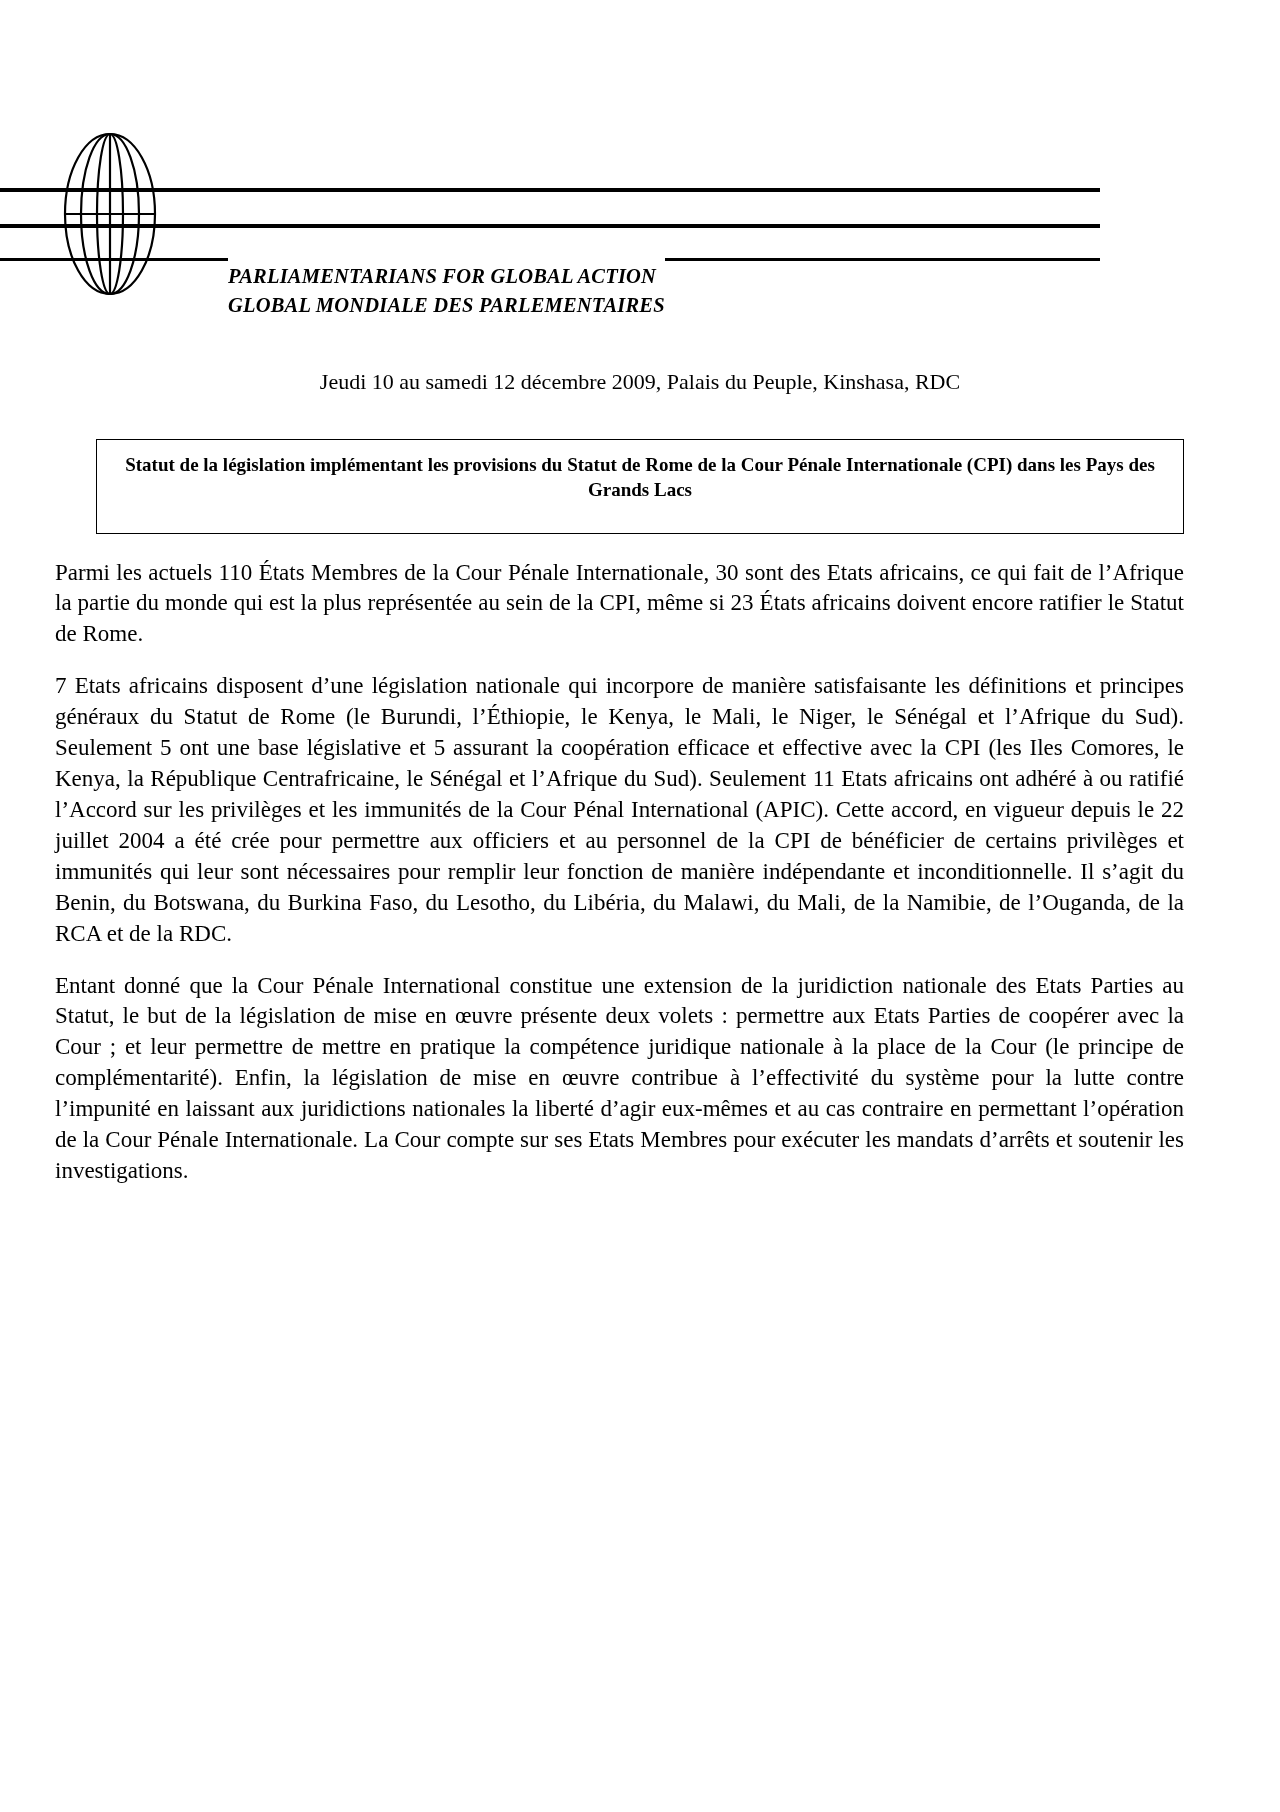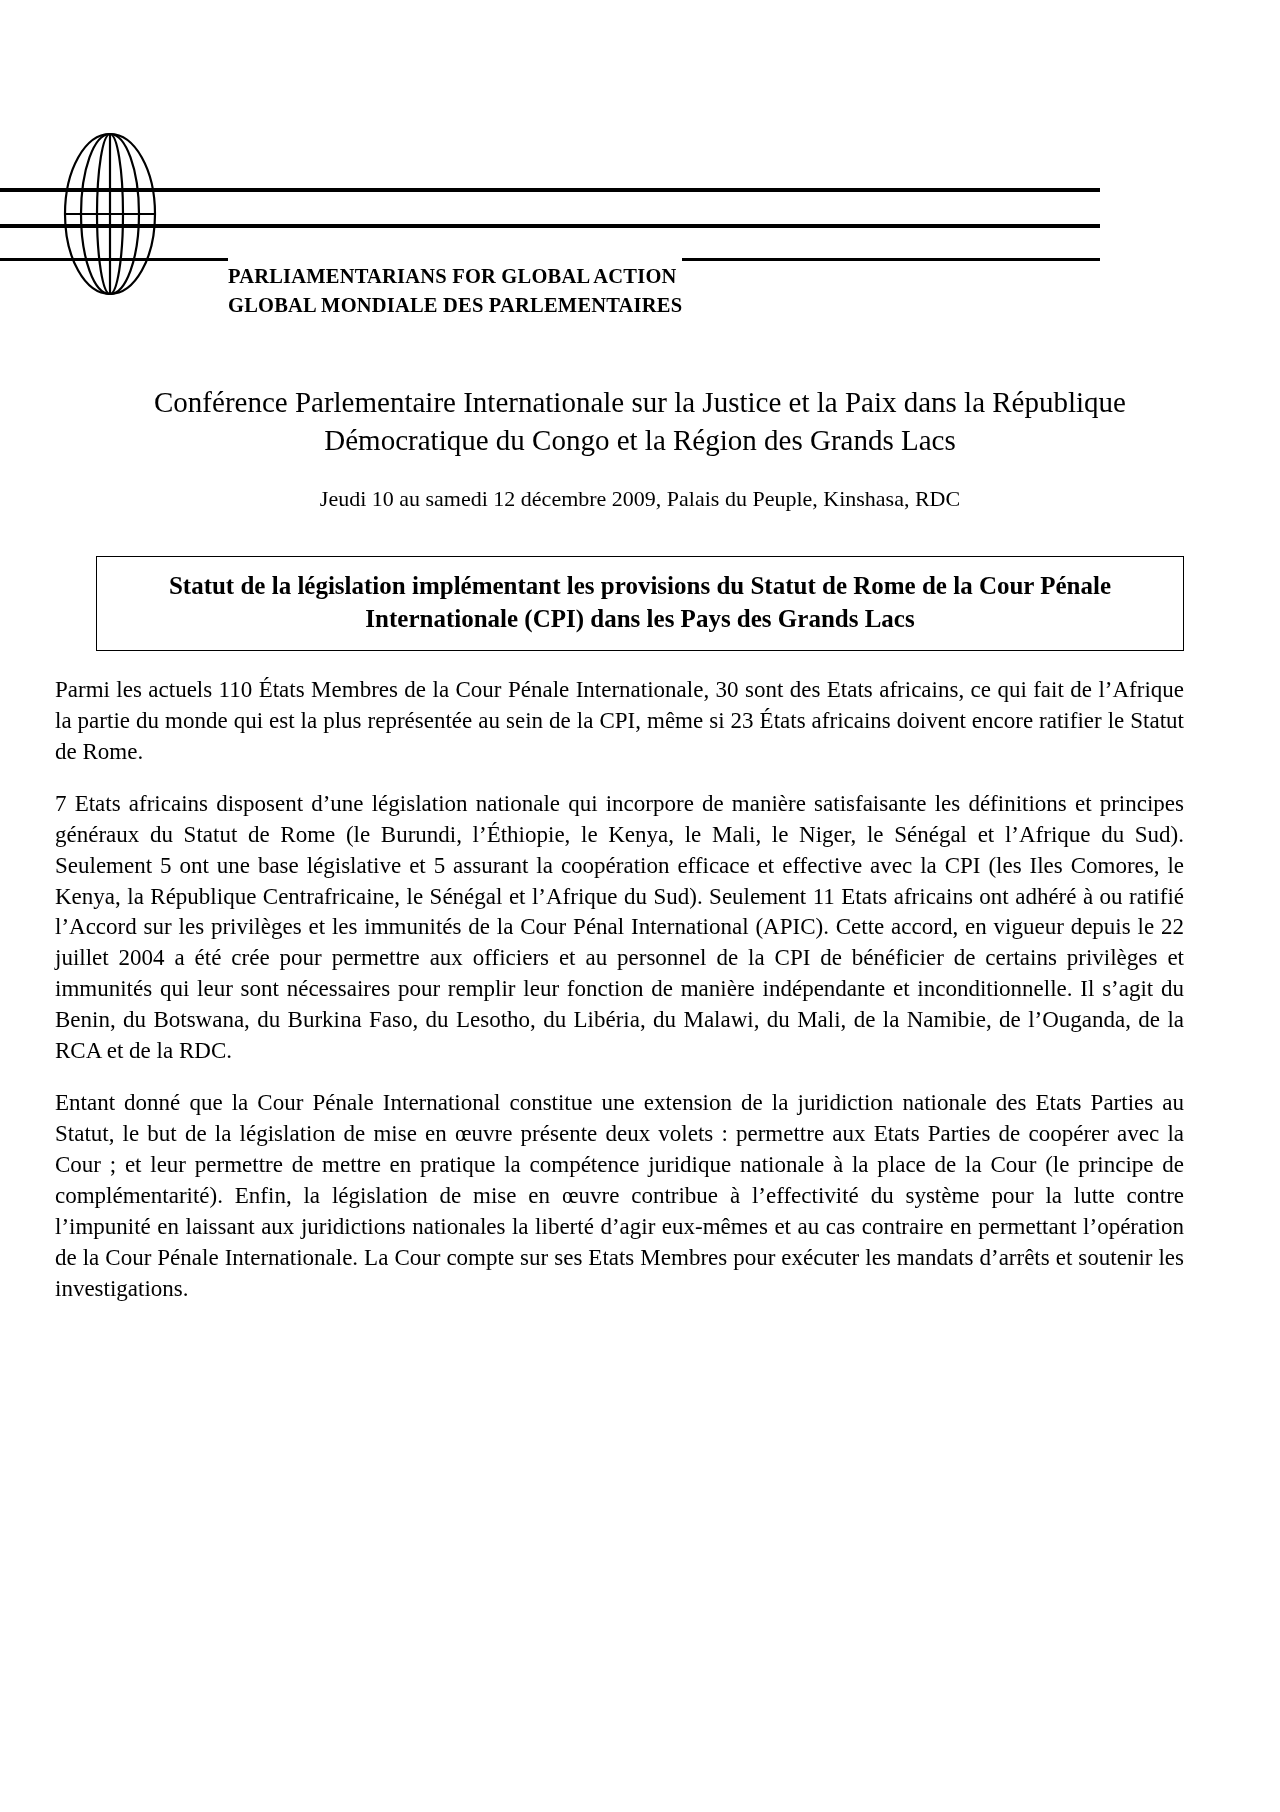--- a/index.html
+++ b/index.html
@@ -65,20 +65,21 @@
     background: #ffffff;
     padding-top: 4px;
   }
   .org-name {
     font-family: "Liberation Serif", "DejaVu Serif", serif;
     font-weight: bold;
     font-size: 20.5px;
     letter-spacing: 0.2px;
     line-height: 1.42;
     white-space: nowrap;
+    font-style: italic;
   }
 
   
   .conf-title {
     margin: 42px 118px 0 118px;
     text-align: center;
     font-size: 29px;
     line-height: 1.30;
     font-weight: normal;
   }
@@ -87,24 +88,24 @@
     text-align: center;
     font-size: 22px;
     line-height: 1.3;
     font-weight: normal;
   }
 
   
   .subject-box {
     margin: 42px 96px 0 96px;
     border: 1.5px solid #000;
-    padding: 12px 18px 14px 18px;
+    padding: 12px 18px 30px 18px;
     text-align: center;
     font-weight: bold;
-    font-size: 25px;
+    font-size: 19px;
     line-height: 1.34;
   }
 
   
   .body-copy {
     margin: 24px 96px 0 55px;
   }
   .para {
     text-align: justify;
     font-size: 23px;
@@ -137,21 +138,20 @@
         </g>
       </svg>
     </div>
 
     <div class="org-names">
       <div class="org-name">PARLIAMENTARIANS FOR GLOBAL ACTION</div>
       <div class="org-name">GLOBAL MONDIALE DES PARLEMENTAIRES</div>
     </div>
   </div>
 
-  <div class="conf-title">Conférence Parlementaire Internationale sur la Justice et la Paix dans la République Démocratique du Congo et la Région des Grands Lacs</div>
 
   <div class="conf-date">Jeudi 10 au samedi 12 décembre 2009, Palais du Peuple, Kinshasa, RDC</div>
 
   <div class="subject-box">Statut de la législation implémentant les provisions du Statut de Rome de la Cour Pénale Internationale (CPI) dans les Pays des Grands Lacs</div>
 
   <div class="body-copy">
     <p class="para">Parmi les actuels 110 États Membres de la Cour Pénale Internationale, 30 sont des Etats africains, ce qui fait de l’Afrique la partie du monde qui est la plus représentée au sein de la CPI, même si 23 États africains doivent encore ratifier le Statut de Rome.</p>
     <p class="para">7 Etats africains disposent d’une législation nationale qui incorpore de manière satisfaisante les définitions et principes généraux du Statut de Rome (le Burundi, l’Éthiopie, le Kenya, le Mali, le Niger, le Sénégal et l’Afrique du Sud). Seulement 5 ont une base législative et 5 assurant la coopération efficace et effective avec la CPI (les Iles Comores, le Kenya, la République Centrafricaine, le Sénégal et l’Afrique du Sud). Seulement 11 Etats africains ont adhéré à ou ratifié l’Accord sur les privilèges et les immunités de la Cour Pénal International (APIC). Cette accord, en vigueur depuis le 22 juillet 2004 a été crée pour permettre aux officiers et au personnel de la CPI de bénéficier de certains privilèges et immunités qui leur sont nécessaires pour remplir leur fonction de manière indépendante et inconditionnelle. Il s’agit du Benin, du Botswana, du Burkina Faso, du Lesotho, du Libéria, du Malawi, du Mali, de la Namibie, de l’Ouganda, de la RCA et de la RDC.</p>
     <p class="para">Entant donné que la Cour Pénale International constitue une extension de la juridiction nationale des Etats Parties au Statut, le but de la législation de mise en œuvre présente deux volets : permettre aux Etats Parties de coopérer avec la Cour ; et leur permettre de mettre en pratique la compétence juridique nationale à la place de la Cour (le principe de complémentarité). Enfin, la législation de mise en œuvre contribue à l’effectivité du système pour la lutte contre l’impunité en laissant aux juridictions nationales la liberté d’agir eux-mêmes et au cas contraire en permettant l’opération de la Cour Pénale Internationale. La Cour compte sur ses Etats Membres pour exécuter les mandats d’arrêts et soutenir les investigations.</p>
   </div>

